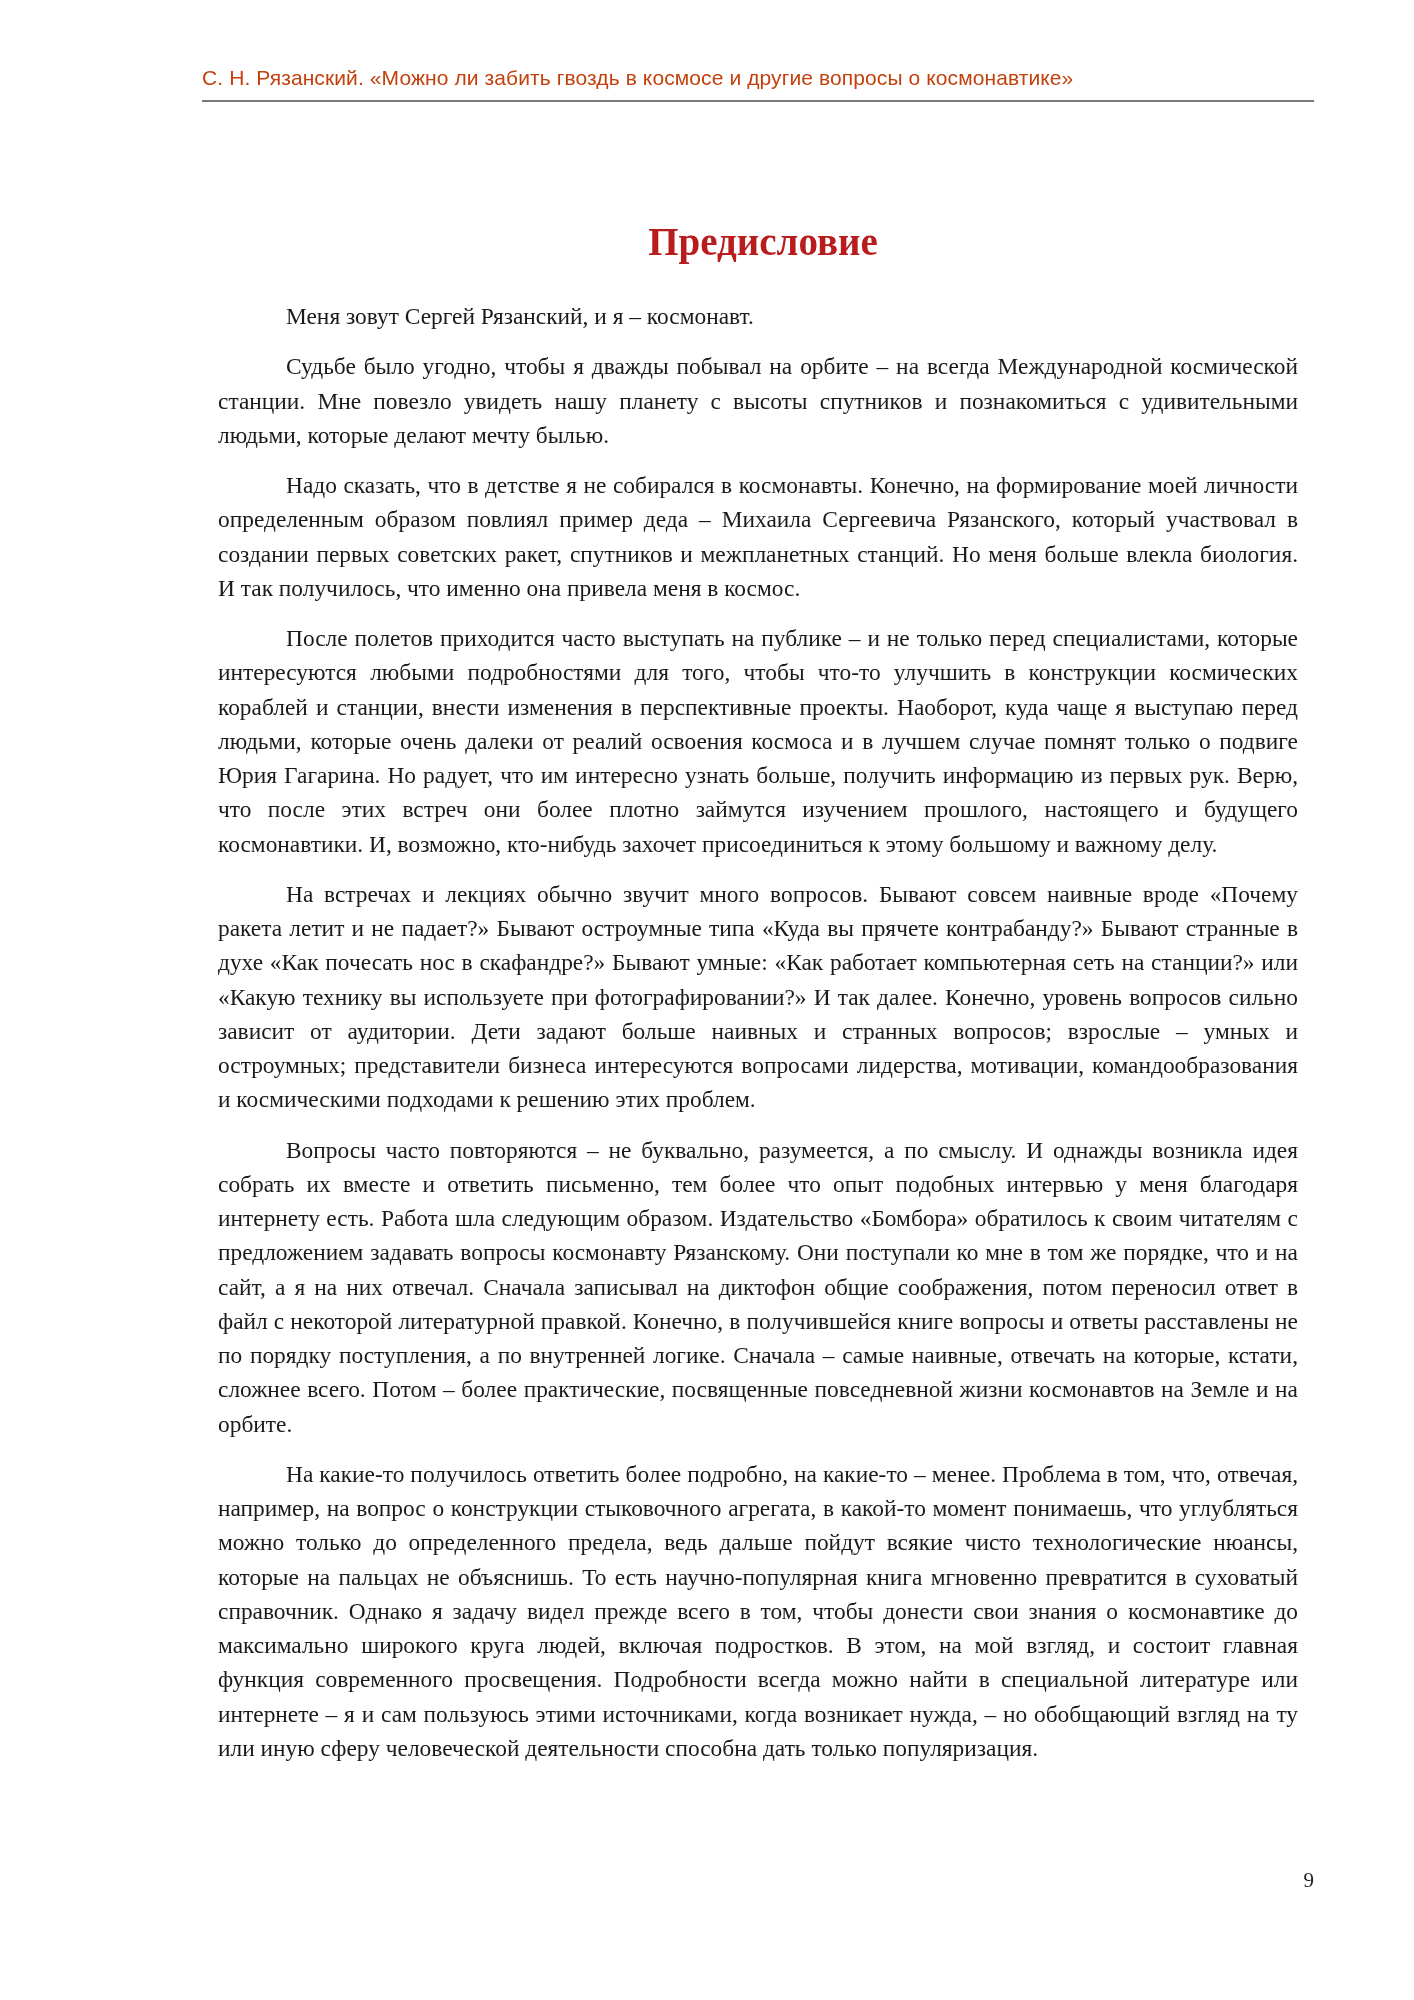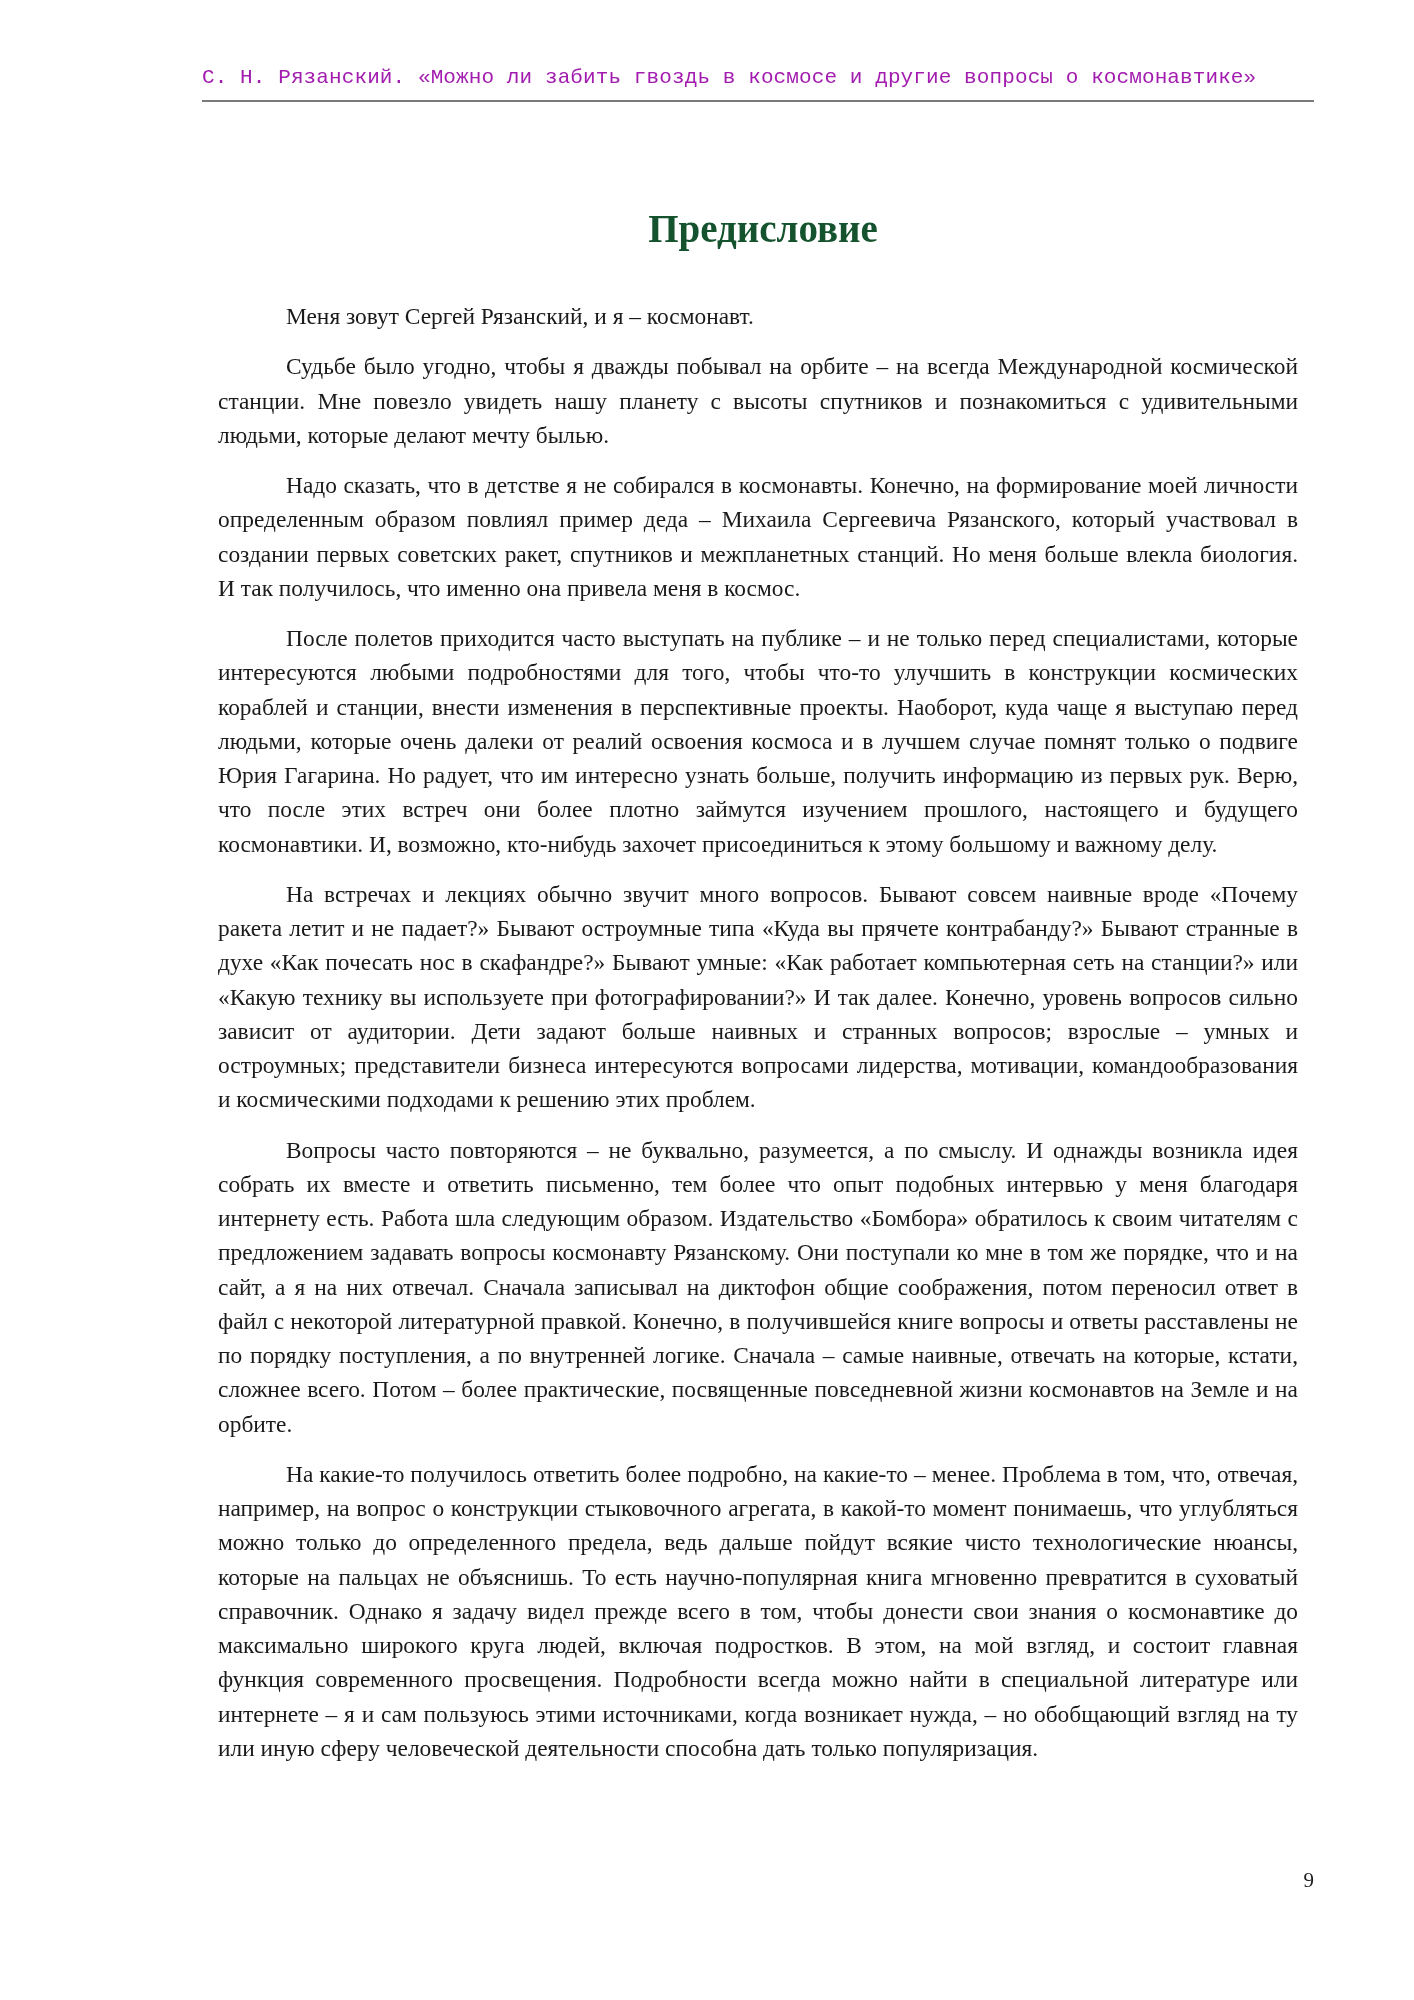--- a/index.html
+++ b/index.html
@@ -1,29 +1,29 @@
 <!DOCTYPE html>
 <html><head>
   <meta charset="utf-8">
   <style>
     html, body { margin: 0; padding: 0; background: #ffffff; }
     body { width: 1414px; height: 2000px; position: relative; overflow: hidden; }
     .page { position: absolute; left: 0; top: 0; width: 1414px; height: 2000px; background: #fff; }
     .running-head {
       position: absolute; left: 202px; top: 66px; width: 1112px;
-      font-family: Liberation Mono, monospace; font-size: 21px; color: #a21caf;
+      font-family: Liberation Sans, sans-serif; font-size: 21px; color: #c2410c;
       white-space: nowrap; letter-spacing: 0.1px;
     }
     .head-rule {
       position: absolute; left: 202px; top: 100px; width: 1112px; height: 0;
       border-top: 2px solid #7a7a7a;
     }
     .title {
-      position: absolute; left: 0; top: 206px; width: 1414px; text-align: center;
-      font-family: "Liberation Serif", serif; font-weight: bold; font-size: 39px; color: #14532d;
+      position: absolute; left: 0; top: 219px; width: 1414px; text-align: center;
+      font-family: "Liberation Serif", serif; font-weight: bold; font-size: 39px; color: #b91c1c;
       padding-left: 112px; box-sizing: border-box;
     }
     .body-text {
       position: absolute; left: 202px; top: 283px; width: 1112px;
       font-family: "Liberation Serif", serif; font-size: 23.4px; line-height: 34.25px; color: #1a1a1a;
       text-align: justify; hyphens: manual;
     }
     .body-text p { margin: 16px; text-indent: 68px; }
     .page-number {
       position: absolute; left: 1290px; top: 1868px; width: 24px; text-align: right;

